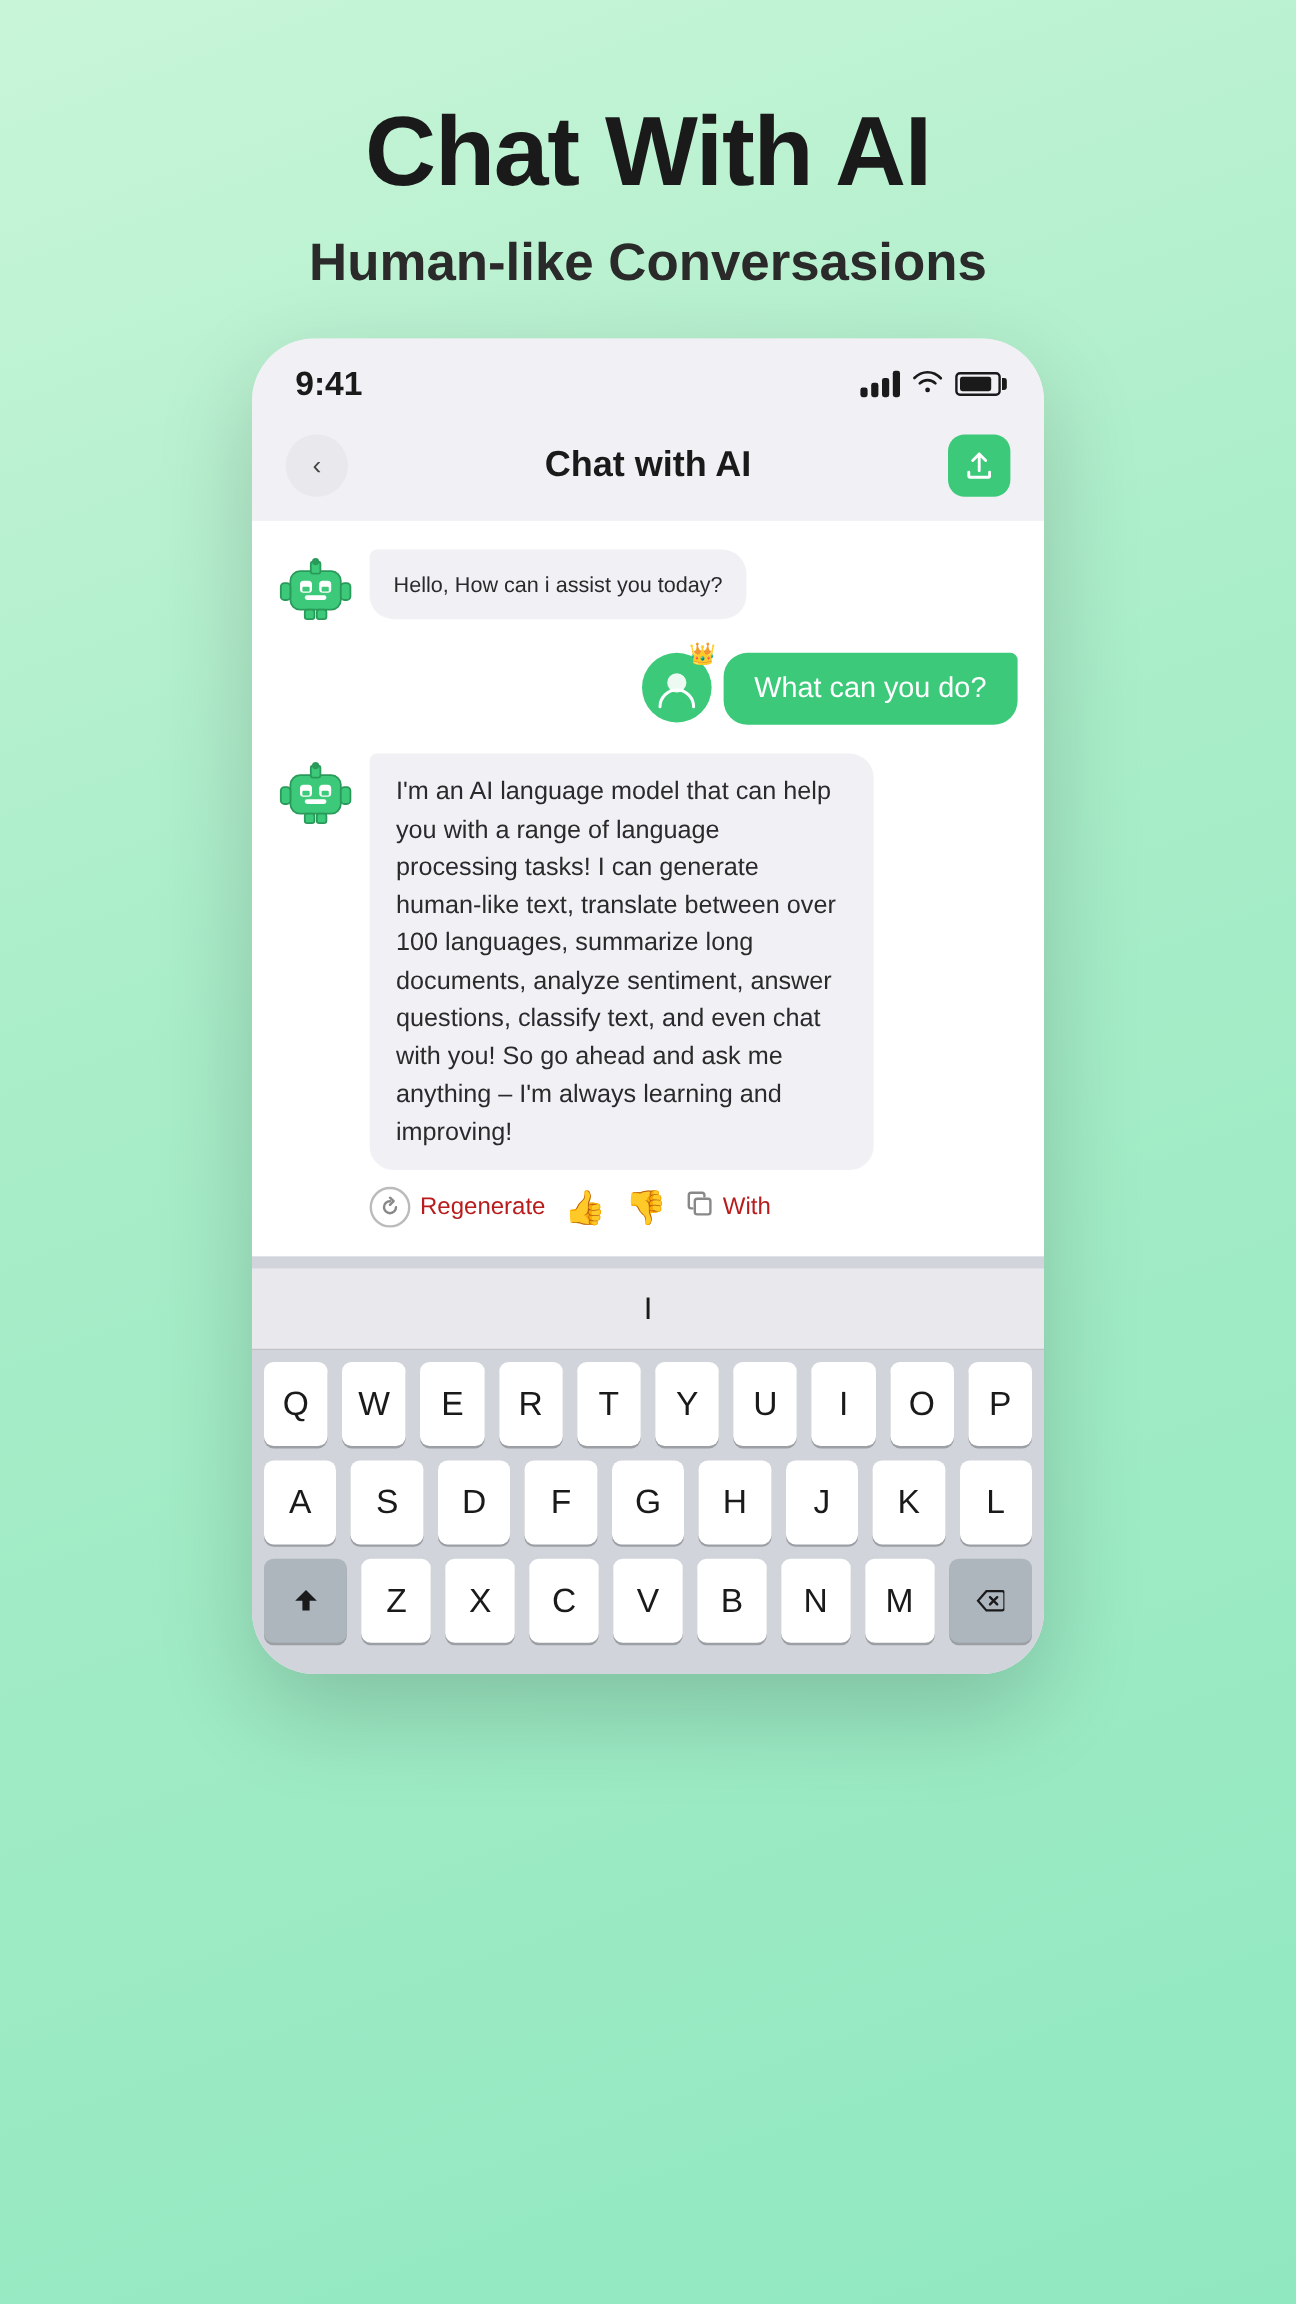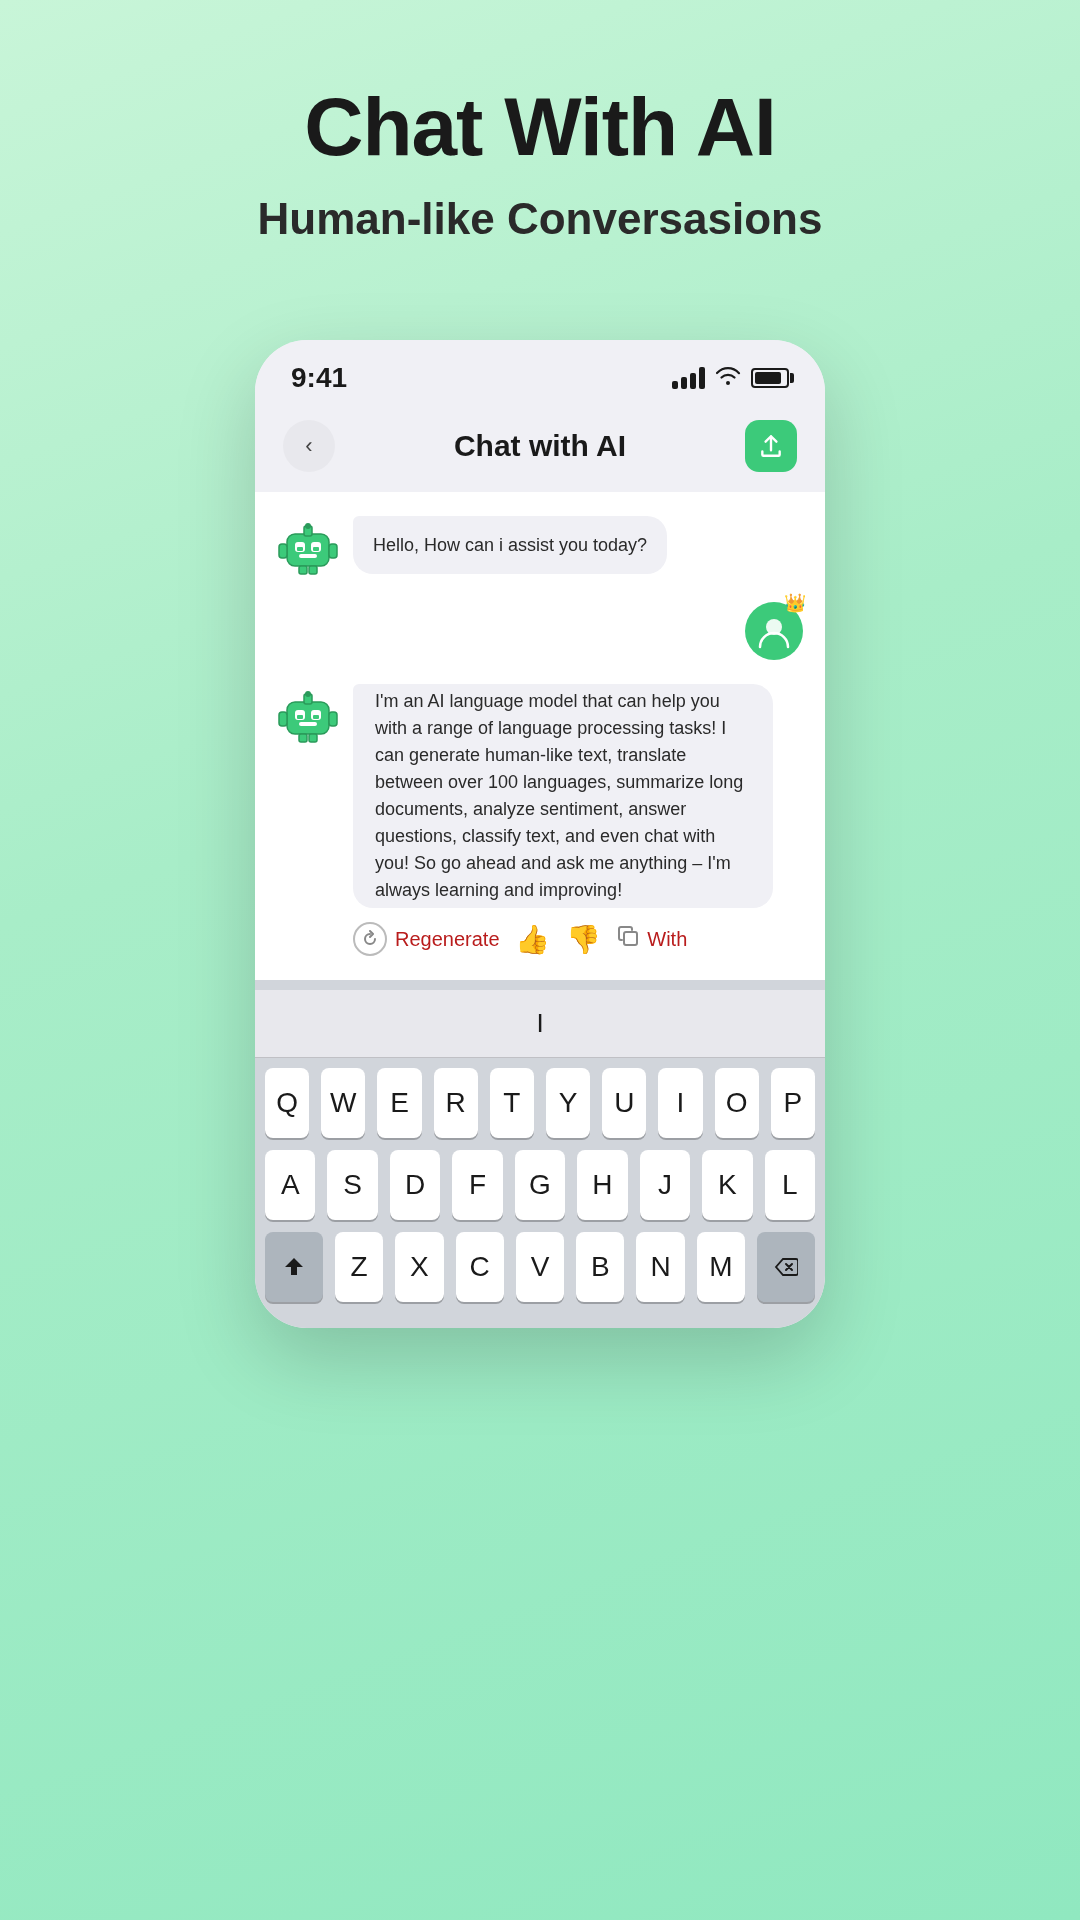--- a/index.html
+++ b/index.html
@@ -27,24 +27,24 @@
     .page-subtitle {
       font-size: 44px;
       font-weight: 600;
       color: #2a2a2a;
       margin-top: 20px;
       text-align: center;
     }
 
     
     .phone {
-      width: 570px;
+      width: 660px;
       background: #f0f0f5;
       border-radius: 52px;
-      margin-top: 96px;
+      margin-top: 38px;
       box-shadow: 0 30px 80px rgba(0,0,0,0.18);
       overflow: hidden;
     }
 
     
     .status-bar {
       display: flex;
       justify-content: space-between;
       align-items: center;
       padding: 22px 36px 10px;
@@ -214,23 +214,23 @@
       padding: 16px 26px;
       font-size: 24px;
       color: #ffffff;
       font-weight: 500;
     }
 
     
     .ai-response-bubble {
       background: #f0f0f5;
       border-radius: 6px 20px 20px 20px;
-      padding: 4px 22px;
+      padding: 16px 22px;
       max-width: 420px;
-      font-size: 18px;
+      font-size: 21px;
       color: #2a2a2a;
       line-height: 1.5;
     }
 
     
     .action-bar {
       display: flex;
       align-items: center;
       gap: 16px;
       margin-top: 14px;
@@ -438,20 +438,21 @@
         <rect x="52" y="28" width="8" height="14" rx="3" fill="#3cca7a" stroke="#2a9a5a" stroke-width="1.5"></rect>
         <rect x="22" y="50" width="8" height="8" rx="2" fill="#3cca7a" stroke="#2a9a5a" stroke-width="1.5"></rect>
         <rect x="32" y="50" width="8" height="8" rx="2" fill="#3cca7a" stroke="#2a9a5a" stroke-width="1.5"></rect>
         <rect x="20" y="31" width="6" height="4" rx="1" fill="#3cca7a"></rect>
         <rect x="36" y="31" width="6" height="4" rx="1" fill="#3cca7a"></rect>
       </svg>
       <div class="bot-bubble">Hello, How can i assist you today?</div>
     </div>
 
     <div class="message-row user">
+      <div class="user-bubble">What can you do?</div>
       <div class="user-avatar">
         <span class="user-crown">👑</span>
         <svg width="36" height="36" viewBox="0 0 36 36" fill="none">
           <circle cx="18" cy="14" r="8" fill="white" opacity="0.9"></circle>
           <path d="M4 34c0-7.7 6.3-14 14-14s14 6.3 14 14" stroke="white" stroke-width="2.5" fill="none" stroke-linecap="round"></path>
         </svg>
       </div>
     </div>
 
     <div class="message-row">

